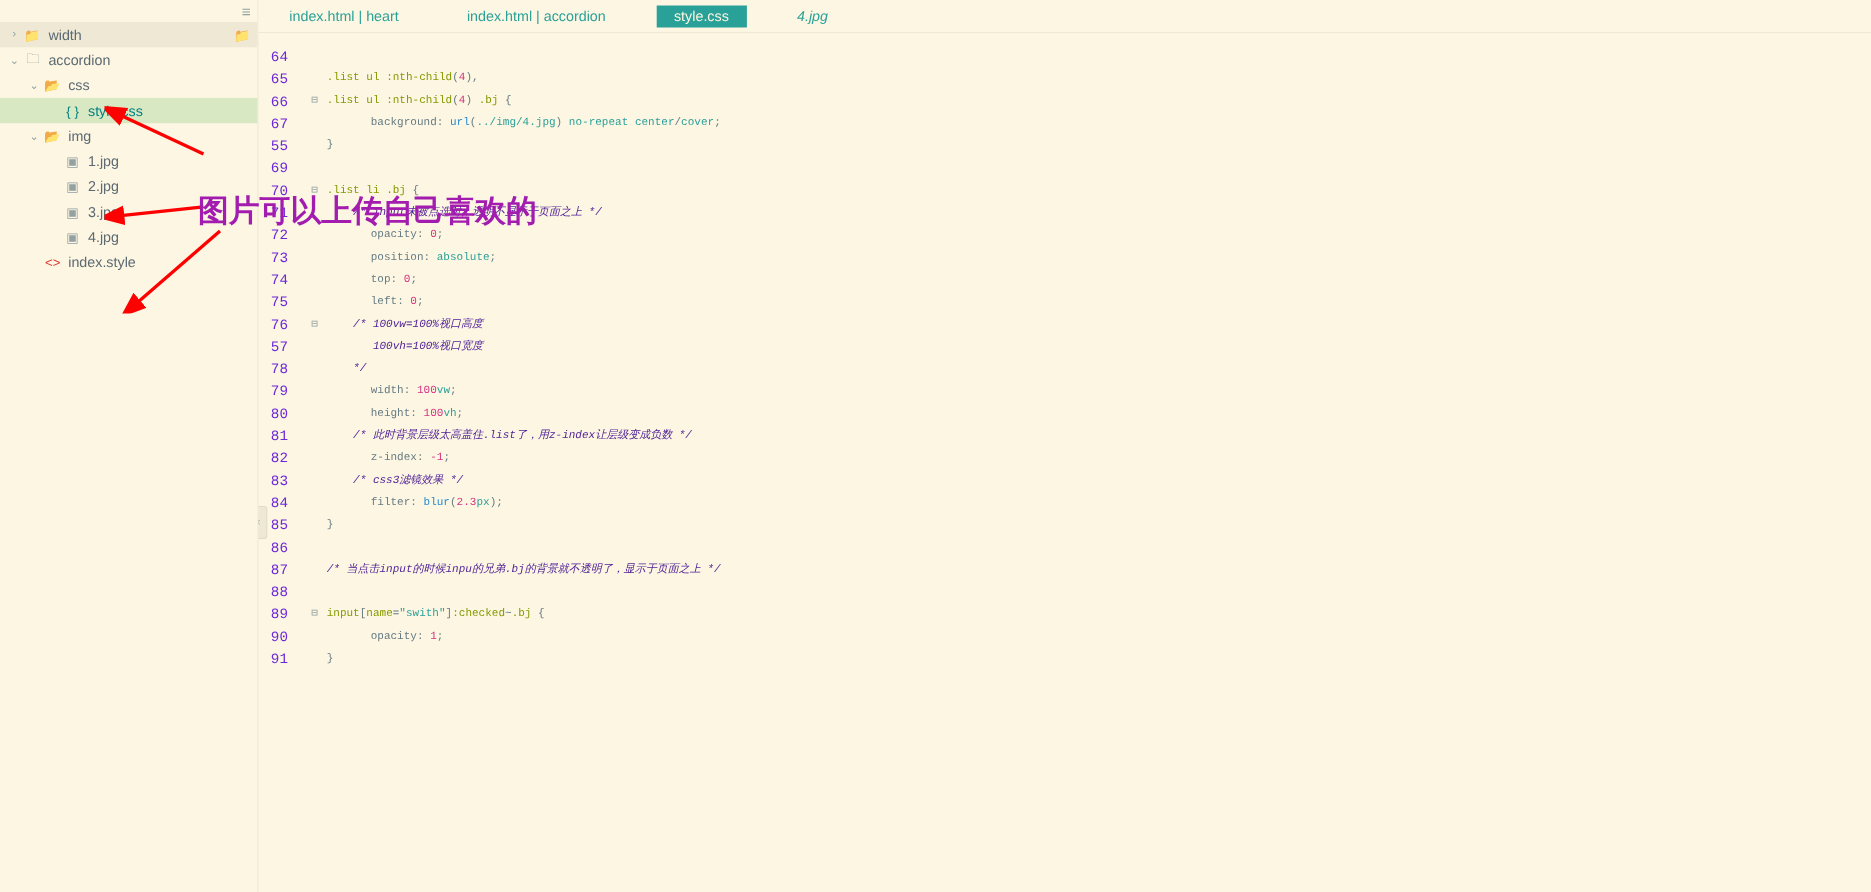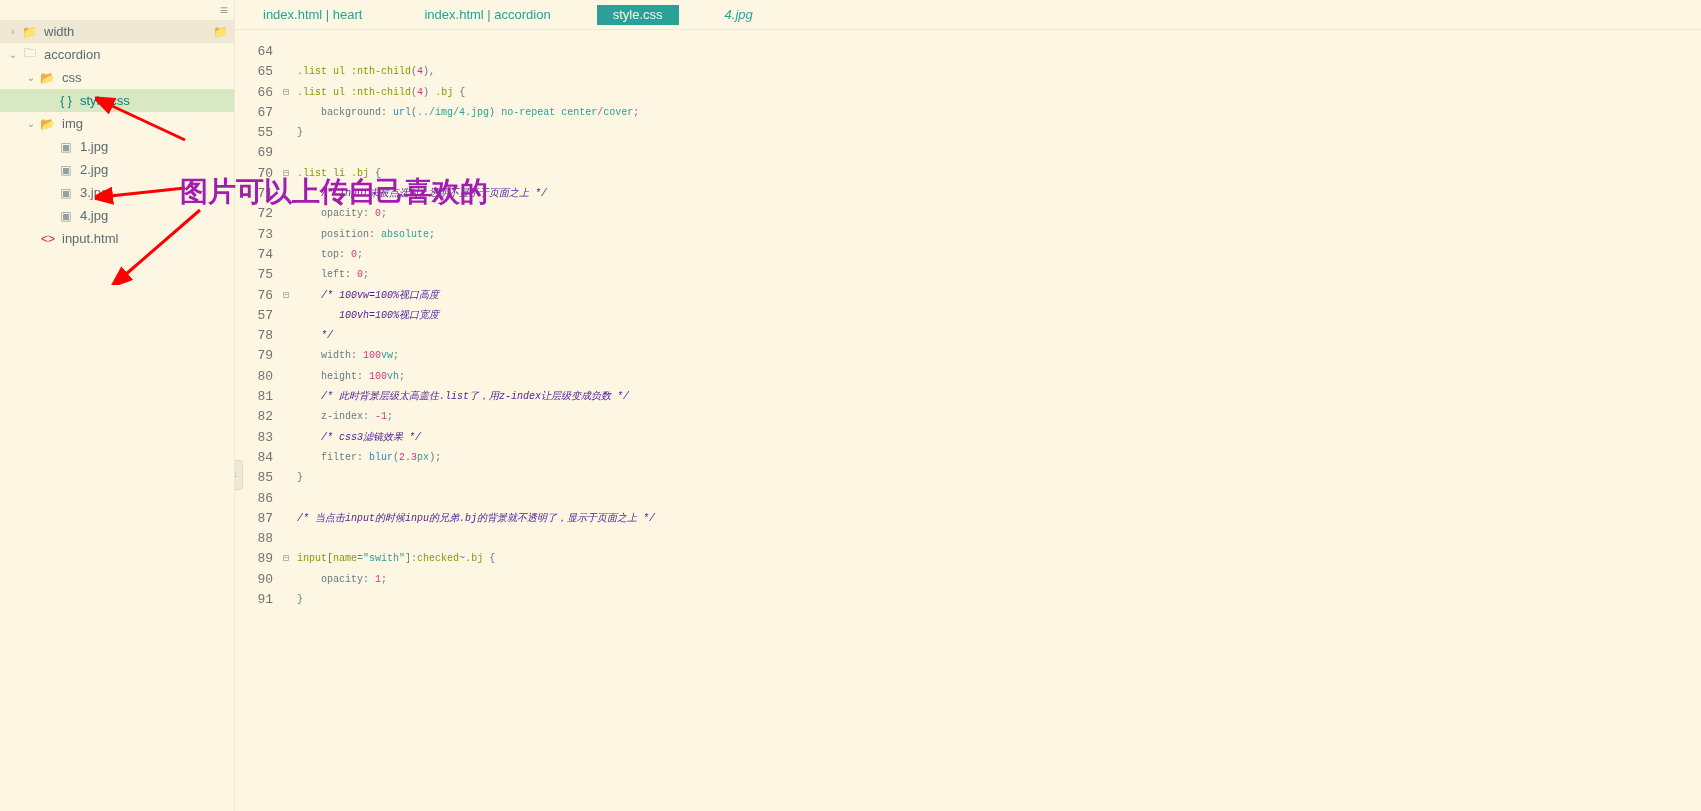--- a/index.html
+++ b/index.html
@@ -22,29 +22,29 @@
 .label { flex:1; white-space:nowrap; overflow:hidden; text-overflow:ellipsis; }
 .right-folder { position:absolute; right:6px; color:#b58900; font-size:12px; }
 
 .editor { flex:1; display:flex; flex-direction:column; position:relative; }
 .tabs { height:30px; display:flex; align-items:center; background:#fdf6e3; padding-left:12px; border-bottom:1px solid #eee8d5; font-family:"Segoe UI",Tahoma,sans-serif;}
 .tab { padding:0 16px; height:20px; line-height:20px; color:#2aa198; font-size:13px; font-style:normal; margin-right:30px;}
 .tab.active { background:#2aa198; color:#fdf6e3; }
 .tab.italic { font-style:italic; }
 
 .code-area { flex:1; display:flex; overflow:auto; position:relative; }
-.gutter { width:44px; text-align:right; padding-top:12px; color:#737373; font-size:13px; user-select:none; }
+.gutter { width:44px; text-align:center; padding-top:12px; color:#6d28d9; font-size:13px; user-select:none; }
 .gutter .ln { height:20.3px; padding-right:6px; line-height:20.3px; }
 .foldcol { width:14px; padding-top:12px; }
 .foldcol .fm { height:20.3px; line-height:20.3px; font-size:10px; color:#93a1a1; text-align:center;}
 .code { flex:1; padding-top:12px; padding-left:4px; white-space:pre; font-size:10px; line-height:20.3px; }
 .line { height:20.3px; }
 .sel { color:#859900; }
 .punct { color:#657b83; }
-.prop { color:#657b83; }
+.prop { color:#657b83;margin-left:16px; }
 .num { color:#d33682; }
 .str { color:#2aa198; }
 .func { color:#268bd2;text-align:center; }
 .comment { color:#4c1d95; font-style:italic; }
 
 .collapse-handle { position:absolute; left:-8px; top:430px; width:16px; height:30px; background:#eee8d5; border:1px solid #e0dcc8; border-radius:3px; display:flex; align-items:center; justify-content:center; color:#93a1a1; font-size:10px; z-index:5;}
 
 .annotation { position:absolute; color:#a21caf; font-family:"Microsoft YaHei","SimHei",sans-serif; font-size:28px; font-weight:bold; z-index:20; pointer-events:none; }
 .arrow { position:absolute; z-index:19; pointer-events:none; }
 </style>
@@ -98,21 +98,21 @@
         <span class="label">3.jpg</span>
       </div>
       <div class="tree-row" style="padding-left: 42px;">
         <span class="tw"></span>
         <span class="icon imgfile">▣</span>
         <span class="label">4.jpg</span>
       </div>
       <div class="tree-row" style="padding-left: 24px;">
         <span class="tw"></span>
         <span class="icon htmlfile">&lt;&gt;</span>
-        <span class="label">input.html</span>
+        <span class="label">index.style</span>
       </div>
     </div>
 </div>
 
 <div class="editor">
   <div class="tabs" id="tabs">
       <div class="tab">index.html | heart</div>
       <div class="tab">index.html | accordion</div>
       <div class="tab active">style.css</div>
       <div class="tab italic">4.jpg</div>

